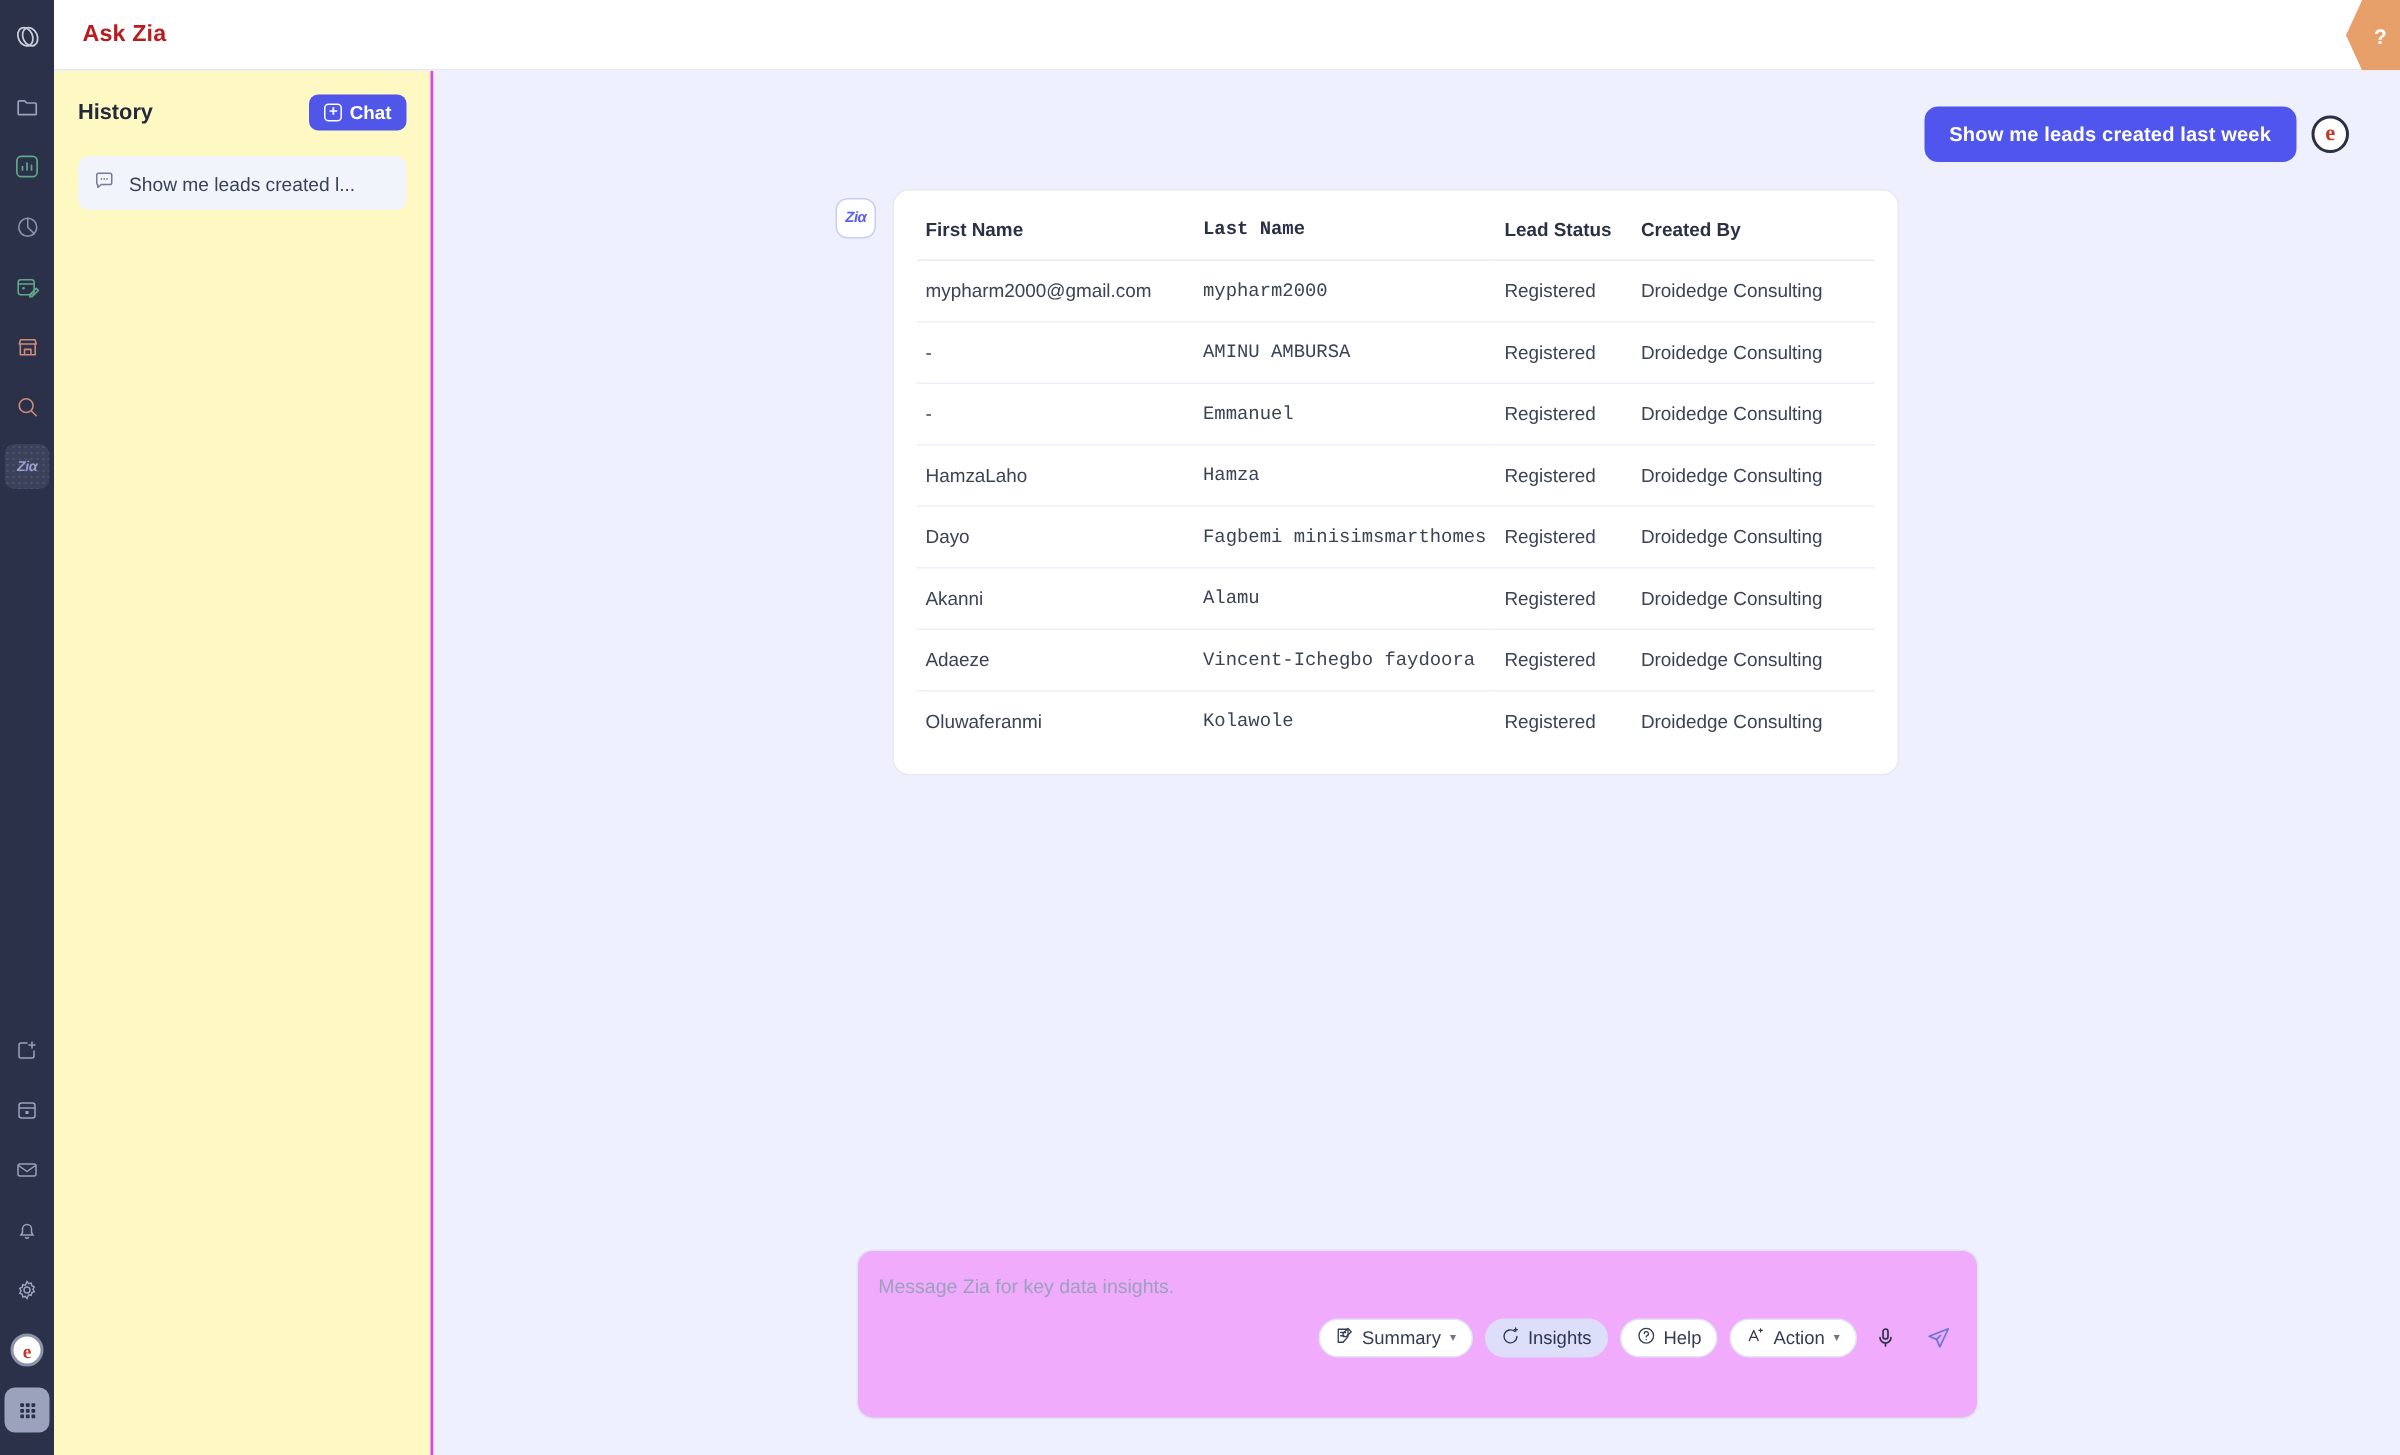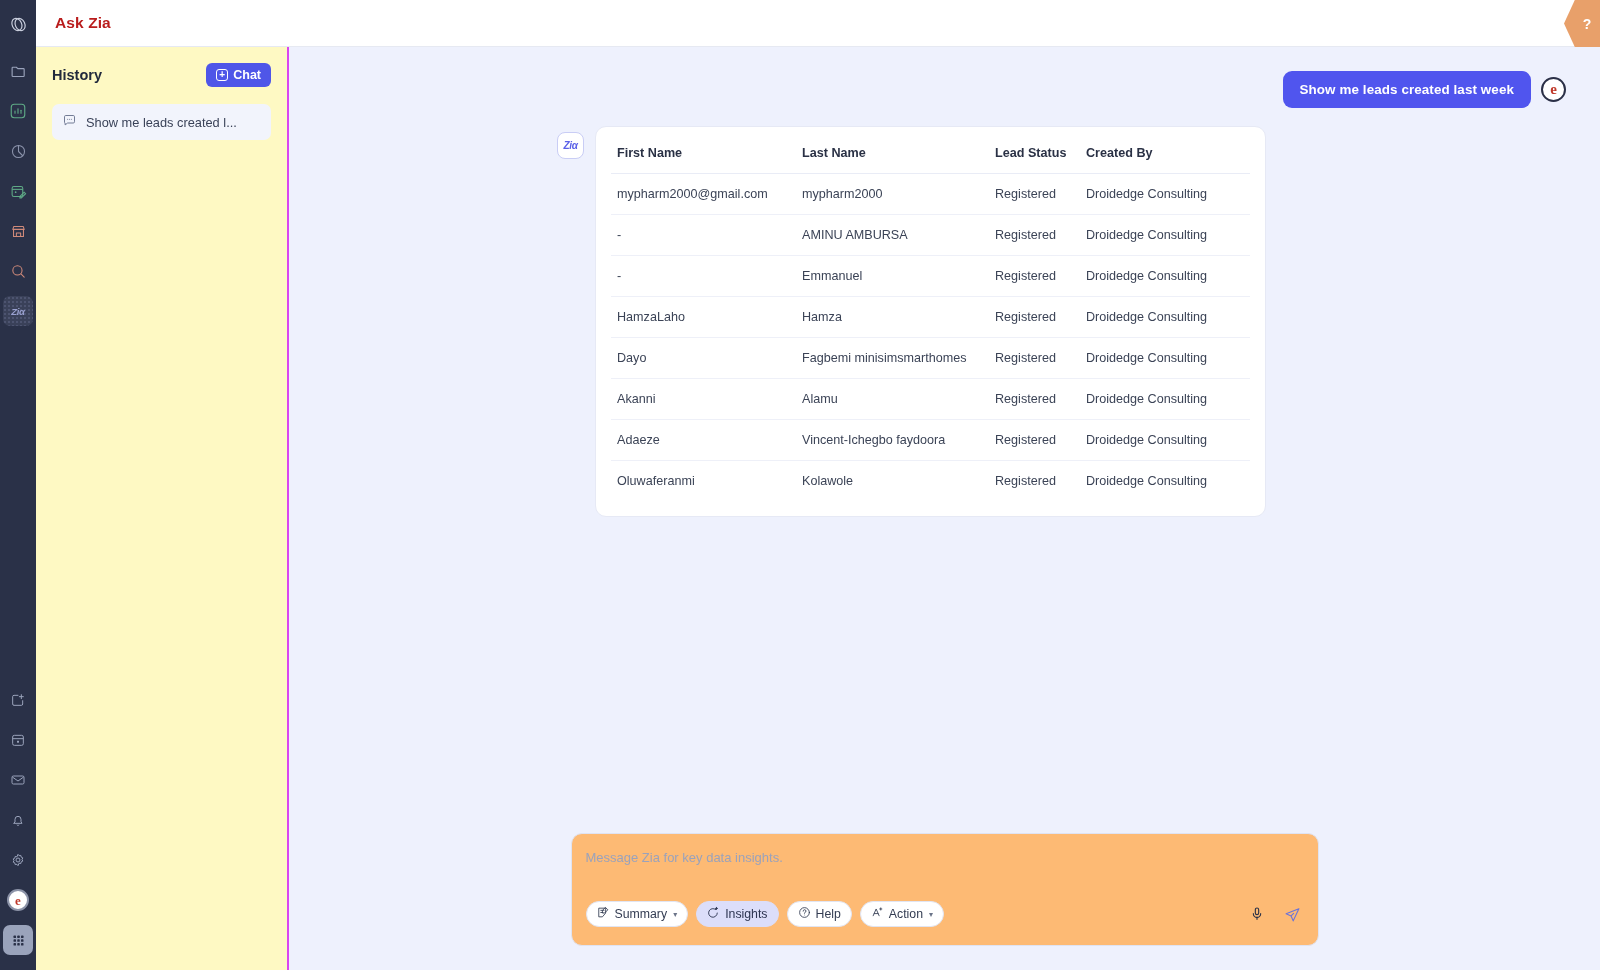--- a/index.html
+++ b/index.html
@@ -111,28 +111,28 @@
   table.leads th {
     text-align: left; font-size: 12.6px; font-weight: bold; color: #2a3145;
     padding: 4px 6px 13px 6px; border-bottom: 1px solid #e9ecf6;
   }
   table.leads td {
     font-size: 12.6px; color: #3b4356; padding: 13px 6px;
     border-bottom: 1px solid #eef0f8; white-space: nowrap;
   }
   table.leads tr:last-child td { border-bottom: none; }
   table.leads th:nth-child(1), table.leads td:nth-child(1) { width: 185px; }
-  table.leads th:nth-child(2), table.leads td:nth-child(2) { width: 193px; }
+  table.leads th:nth-child(2), table.leads td:nth-child(2) { width: 193px; font-family: Liberation Mono, monospace; }
   table.leads th:nth-child(3), table.leads td:nth-child(3) { width: 91px; }
 
   
   .composer-wrap { padding: 0 28px 24px 28px; display: flex; justify-content: center; }
   .composer {
-    width: 748px; background: #fdba74; border: 1px solid #dfe3f2; border-radius: 11px;
-    padding: 15px 14px 11px 14px; display: flex; flex-direction: column; min-height: 113px; margin-top: 48px;
+    width: 748px; background: #f0abfc; border: 1px solid #dfe3f2; border-radius: 11px;
+    padding: 15px 14px 11px 14px; display: flex; min-height: 113px; margin-top: 48px;
   }
   .composer-input {
     border: none; outline: none; width: 100%; font-size: 13px; color: #3a4256;
     background: transparent; font-family: "Liberation Sans", sans-serif;
     resize: none; height: 52px; line-height: 1.4;
   }
   .composer-input::placeholder { color: #9aa2bb; }
   .composer-bar { display: flex; align-items: center; gap: 8px; }
   .pill {
     display: flex; align-items: center; gap: 5px; height: 26px; padding: 0 10px;

